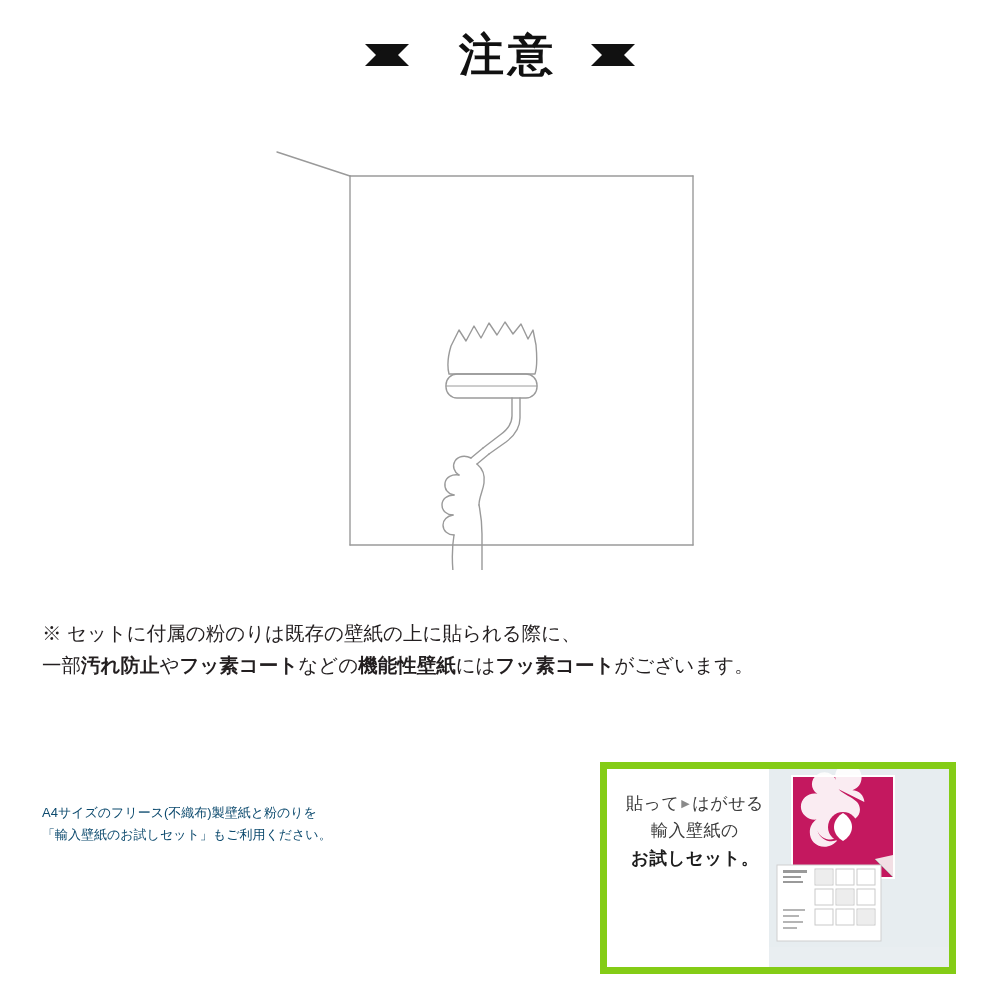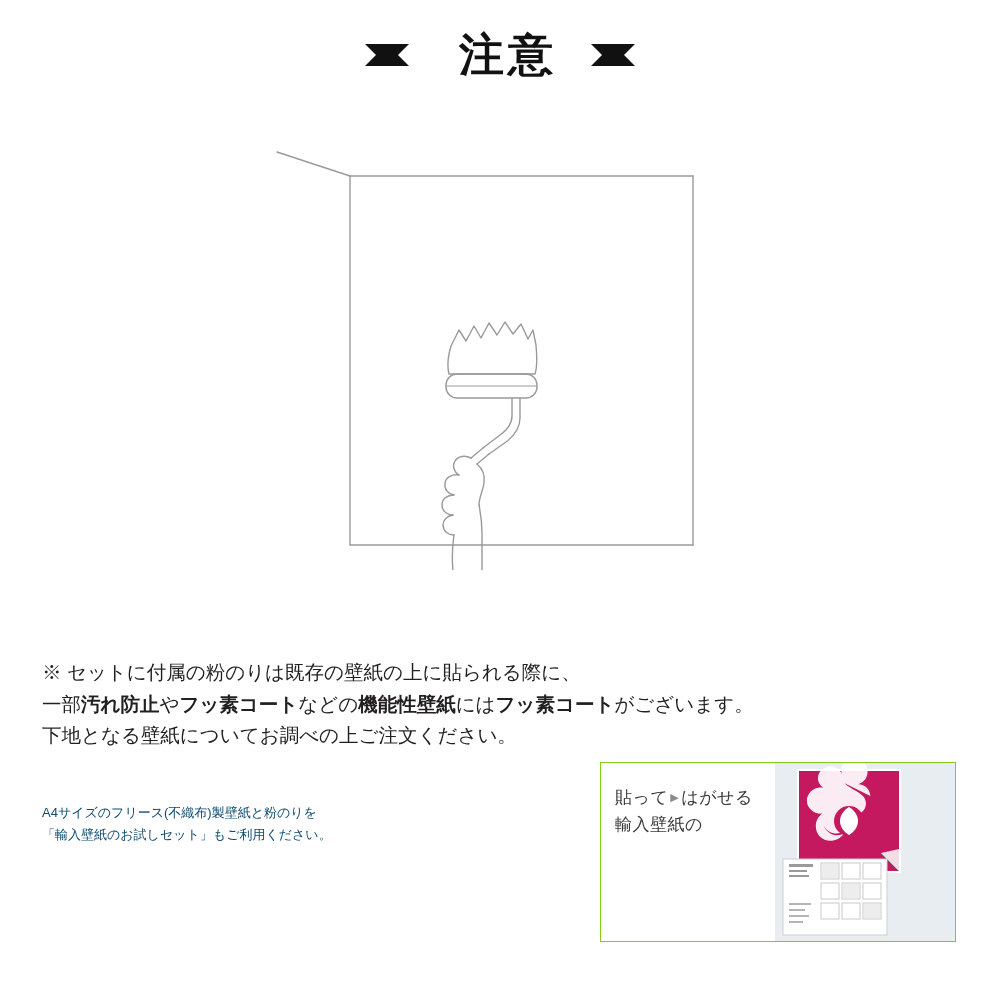--- a/index.html
+++ b/index.html
@@ -66,21 +66,20 @@
 
   
   .notice {
     position: absolute;
     top: 618px;
     left: 42px;
     width: 920px;
     font-size: 19.5px;
     line-height: 1.62;
     color: #231f20;
-    margin-top: 39px;
   }
   .notice .line { white-space: nowrap; }
   .notice b { font-weight: bold; text-align: center; }
 
   
   .lower-text {
     position: absolute;
     top: 802px;
     left: 42px;
     width: 540px;
@@ -89,25 +88,26 @@
     color: #0c4a6e;
   }
   .lower-text .line { white-space: nowrap; }
 
   
   .promo {
     position: absolute;
     left: 600px;
     top: 762px;
     width: 356px;
-    height: 180px;
+    height: 212px;
     background: #ffffff;
-    border: 1px solid #84cc16;
+    border: 7px solid #84cc16;
     display: flex;
     overflow: hidden;
+    text-align: center;
   }
   .promo-left {
     width: 176px;
     padding: 22px 0 0 14px;
     position: relative;
   }
   .promo-line {
     font-size: 17px;
     line-height: 1.58;
     color: #3a3a3a;
@@ -220,34 +220,34 @@
 </div>
 
 <div class="notice">
   <div class="line">
     <span>※</span>
     <span>セットに付属の粉のりは既存の壁紙の上に貼られる際に、</span>
   </div>
   <div class="line">
     <span>一部</span><b>汚れ防止</b><span>や</span><b>フッ素コート</b><span>などの</span><b>機能性壁紙</b><span>には</span><b>フッ素コート</b><span>がございます。</span>
   </div>
-  <div class="line">下地となる壁紙についてお調べの上ご注文ください。</div>
 </div>
 
 <div class="lower-text">
   <div class="line">A4サイズのフリース(不織布)製壁紙と粉のりを</div>
   <div class="line">「輸入壁紙のお試しセット」もご利用ください。</div>
 </div>
 
 <div class="promo">
   <div class="promo-left">
     <div class="promo-line">
       <span>貼って</span><span class="promo-arrow">▶</span><span>はがせる</span>
     </div>
     <div class="promo-line">輸入壁紙の</div>
+    <div class="promo-line bold">お試しセット。</div>
   </div>
   <div class="promo-right">
     <svg width="180" height="178" viewBox="0 0 180 178" xmlns="http://www.w3.org/2000/svg">
 
       <rect x="0" y="0" width="180" height="178" fill="#e7edf0"></rect>
 
       <g>
         <rect x="22" y="6" width="104" height="104" fill="#ffffff"></rect>
         <rect x="24" y="8" width="100" height="100" fill="#c4185f"></rect>
         <g fill="#ffffff" opacity="0.92">

